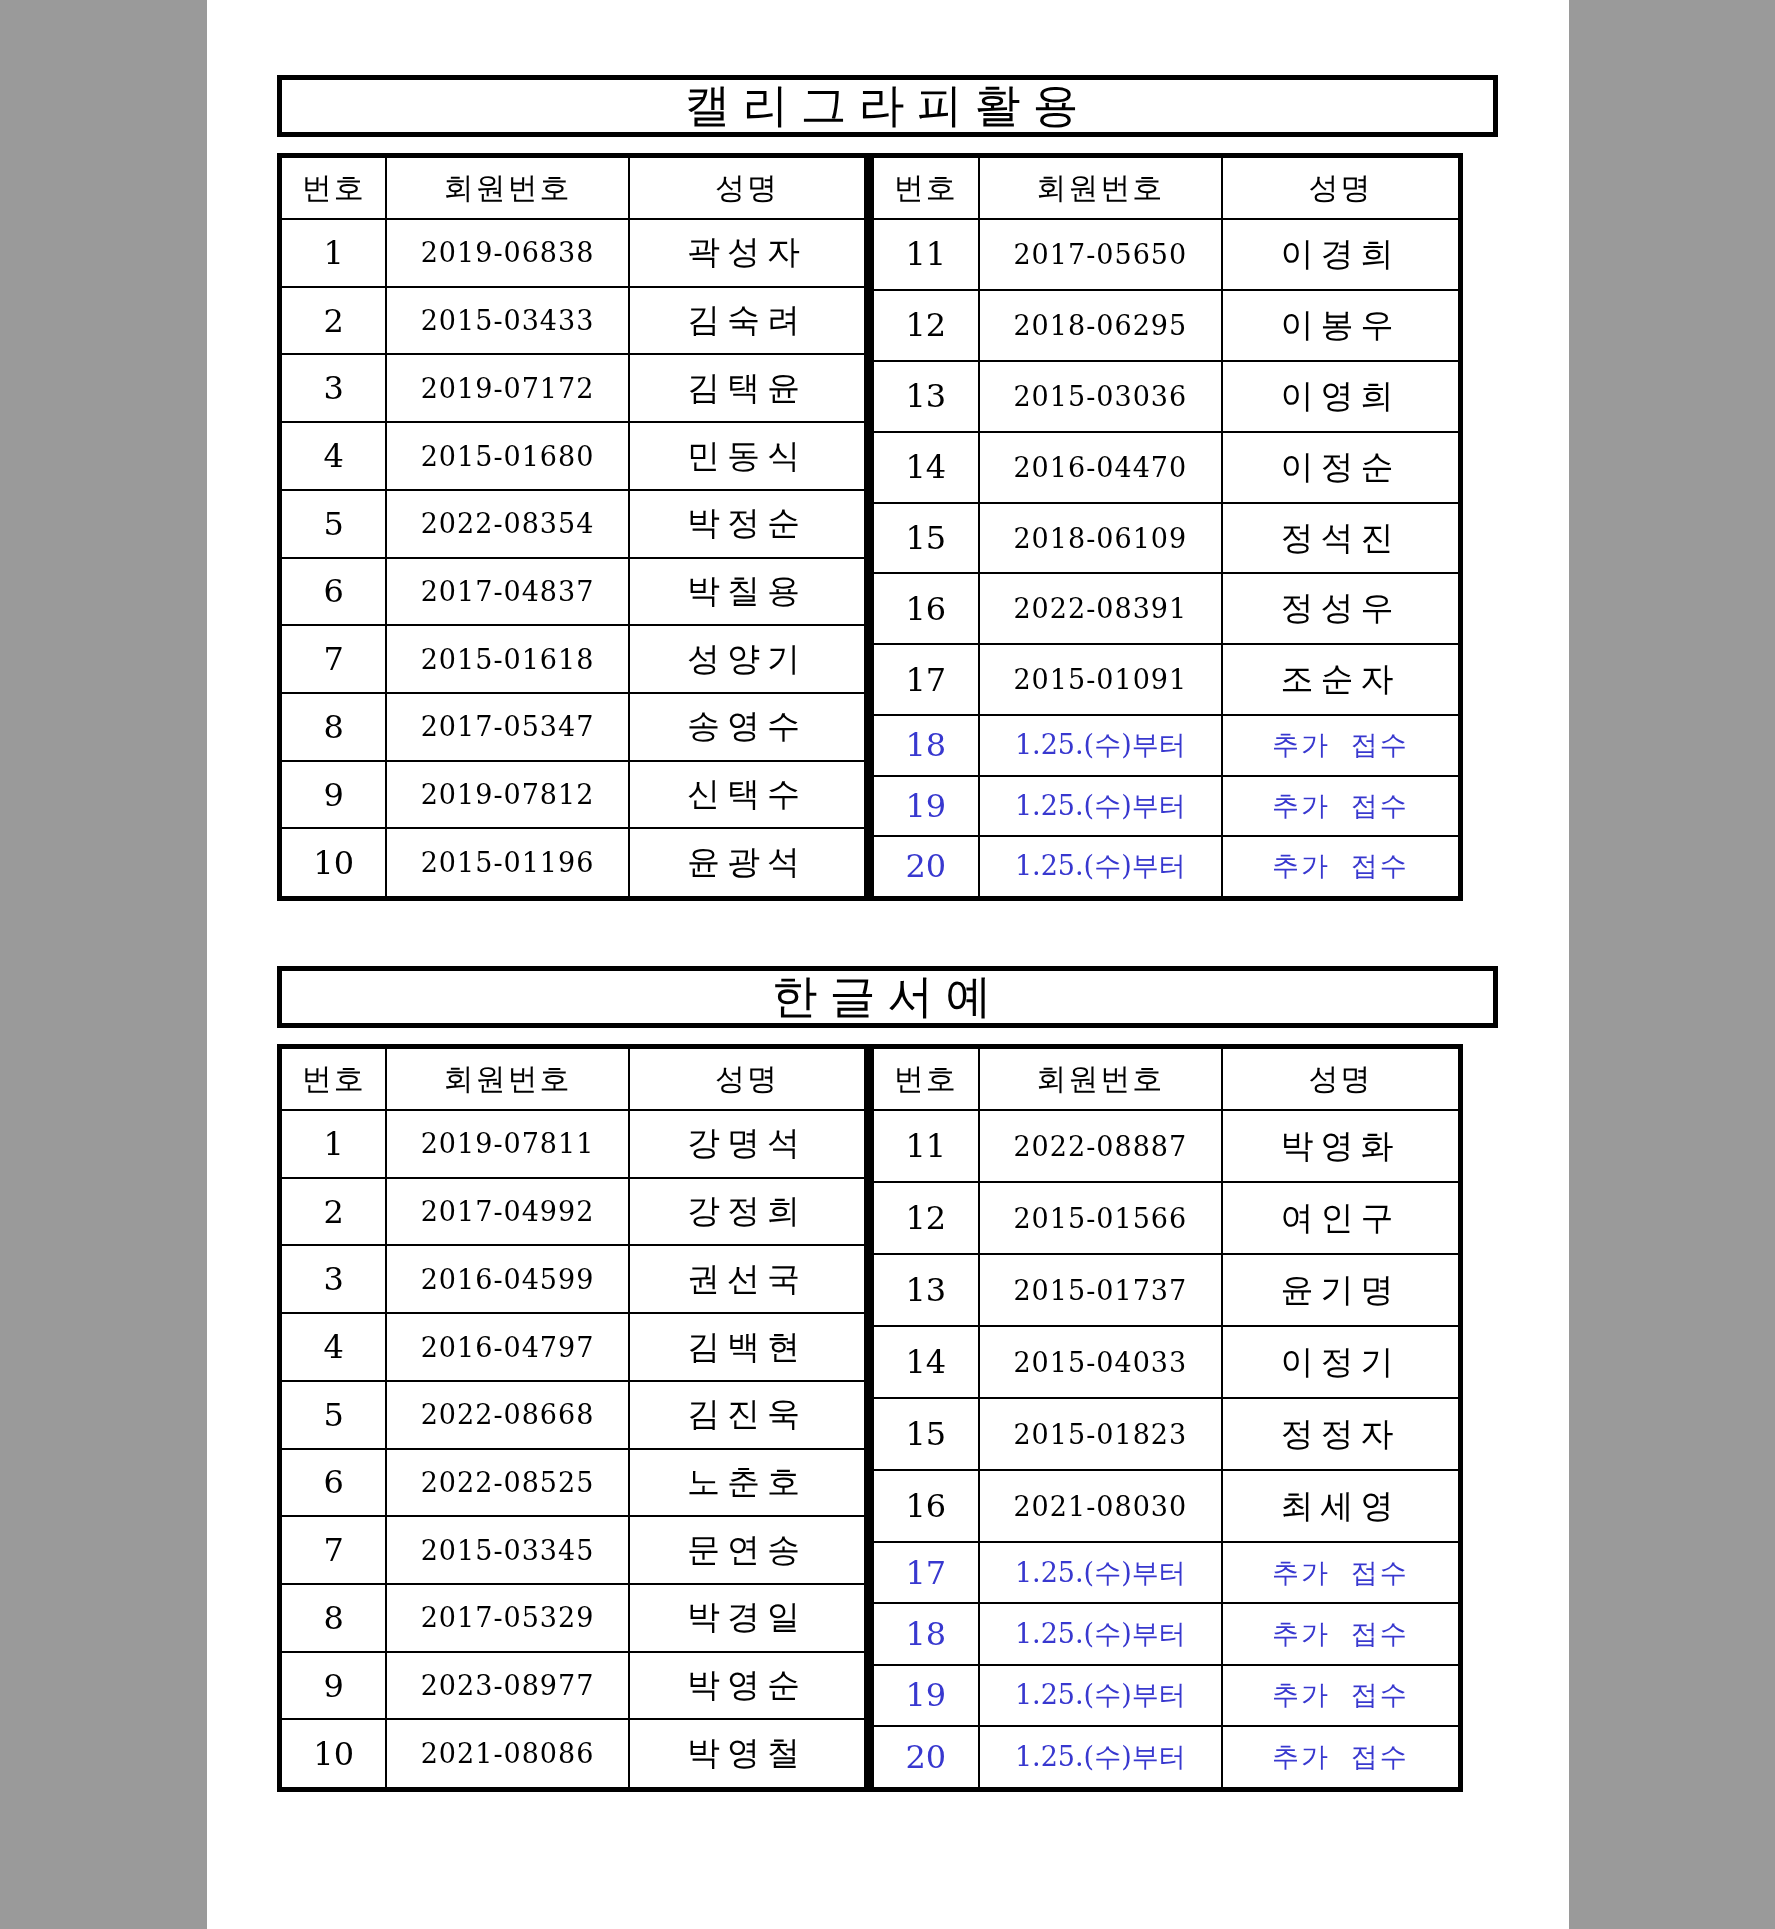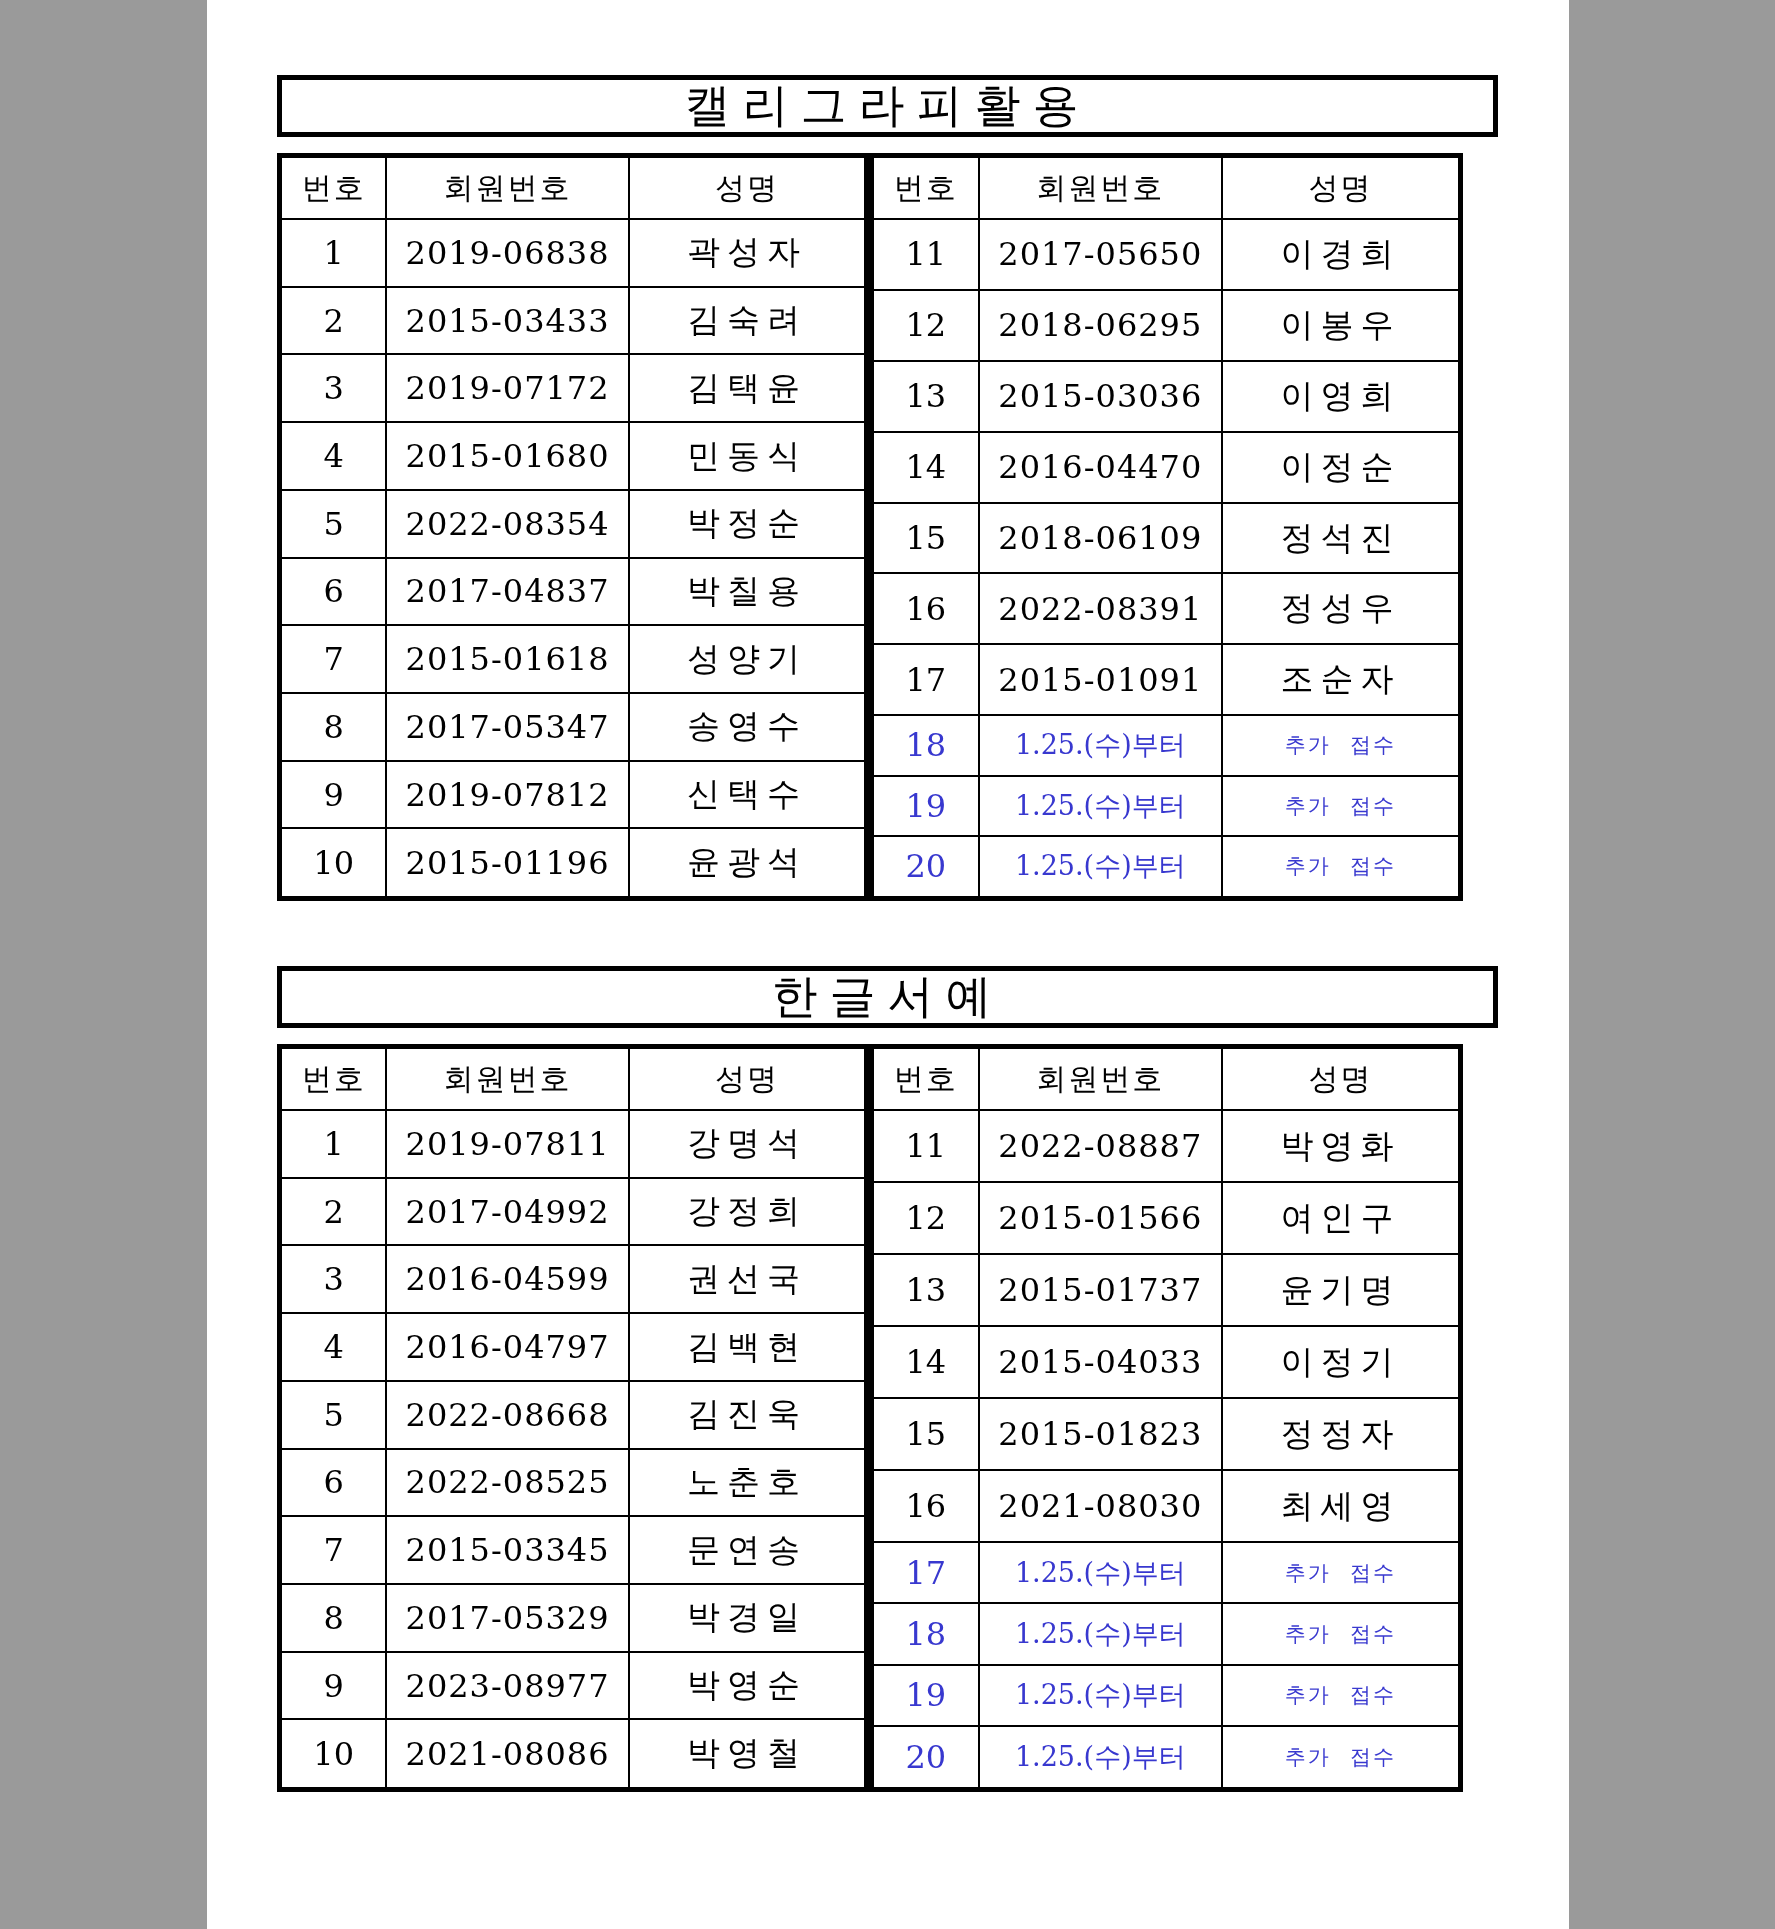--- a/index.html
+++ b/index.html
@@ -43,25 +43,25 @@
   col.c-no{width:18.2%;}
   col.c-id{width:41.3%;}
   col.c-name{width:40.5%;}
   th,td{
     border:2px solid var(--ink);
     text-align:center;vertical-align:middle;
     padding:0;overflow:hidden;white-space:nowrap;
   }
   th{height:60px;font-size:30px;letter-spacing:2px;font-weight:normal;}
   td.no{font-size:32px;}
-  td.id{font-size:32px;letter-spacing:1px;}
+  td.id{font-size:27px;letter-spacing:1px;}
   td.name{font-size:33px;letter-spacing:7px;font-family:Liberation Serif, serif;}
   tr.extra td{color:var(--accent);}
   tr.extra td.id{font-size:27px;letter-spacing:0;border-radius:21px;}
-  tr.extra td.name{font-size:21px;letter-spacing:2px;word-spacing:12px;}
+  tr.extra td.name{font-size:27px;letter-spacing:2px;word-spacing:12px;}
   .section2{margin-top:65px;}
 </style>
 </head>
 <body>
 
 <div class="canvas">
   <div class="gutter left"></div>
   <div class="gutter right"></div>
 
   <div class="content">

